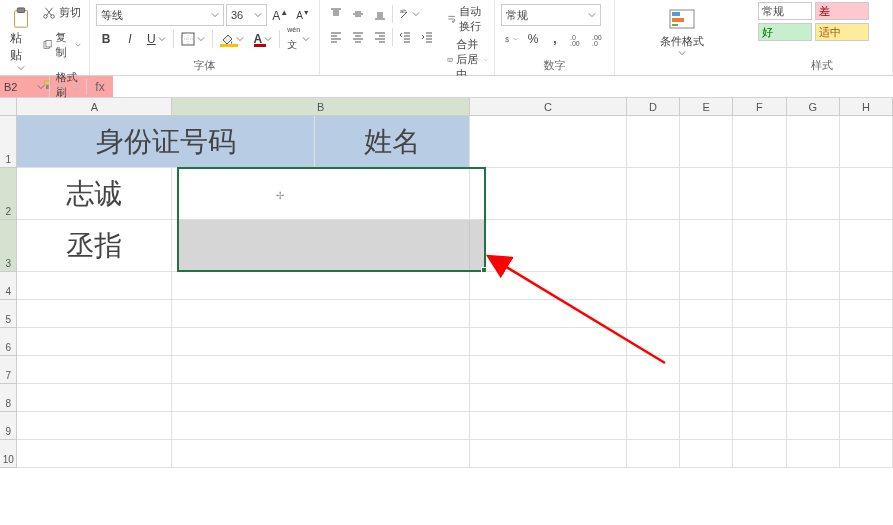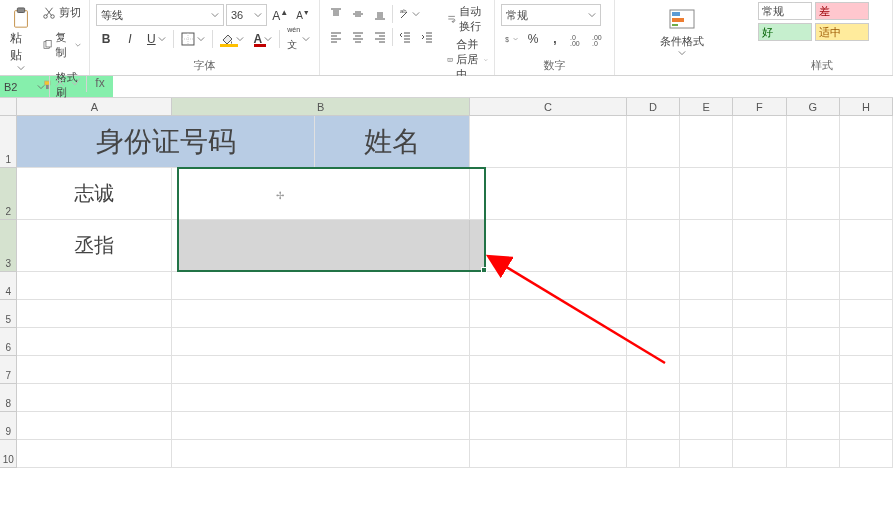--- a/index.html
+++ b/index.html
@@ -56,21 +56,21 @@
   
   .presets { flex: 1; padding-top: 2px; }
   .preset-row { display: flex; gap: 3px; margin-bottom: 3px; }
   .preset { width: 54px; height: 18px; border: 1px solid #ccc; font-size: 11px; display: flex; align-items: center; padding: 0 3px; cursor: pointer; }
   .preset.normal { background: #fff; }
   .preset.bad { background: #ffc7ce; color: #9c0006; }
   .preset.good { background: #c6efce; color: #006100; }
   .preset.neutral { background: #ffeb9c; color: #9c5700; }
   
   
-  .formula-bar { display: flex; border-bottom: 1px solid #d4d4d4; height: 22px; background: #86efac; align-items: flex-start; }
+  .formula-bar { display: flex; border-bottom: 1px solid #d4d4d4; height: 22px; background: #fca5a5; align-items: center; }
   .name-box { width: 50px; border-right: 1px solid #d4d4d4; padding: 0 4px; font-size: 11px; display: flex; align-items: center; justify-content: space-between; height: 100%; }
   .fx-btn { width: 26px; text-align: center; color: #666; cursor: pointer; }
   .fx-sep { width: 1px; height: 16px; background: #d4d4d4; }
   .formula-input { flex: 1; border: none; outline: none; padding: 0 6px; font-size: 11px; height: 100%; }
   
   
   .sheet { position: relative; }
   .col-headers { display: flex; height: 18px; background: #f3f3f3; border-bottom: 1px solid #ccc; }
   .corner { width: 18px; border-right: 1px solid #ccc; background: #f3f3f3; }
   .col-h { border-right: 1px solid #ccc; text-align: center; font-size: 11px; color: #555; line-height: 18px; background: #f3f3f3; }
@@ -82,21 +82,21 @@
   
   .rows { display: flex; flex-direction: column; }
   .row { display: flex; }
   .row-h { width: 18px; border-right: 1px solid #ccc; border-bottom: 1px solid #ccc; background: #f3f3f3; text-align: center; font-size: 10px; color: #555; display: flex; align-items: flex-end; justify-content: center; padding-bottom: 2px; }
   .row-h.sel { background: #d5e2cf; }
   .cell { border-right: 1px solid #e0e0e0; border-bottom: 1px solid #e0e0e0; background: #fff; display: flex; align-items: center; justify-content: center; }
   .r-big { height: 52px; }
   .r-small { height: 28px; }
   
   .header-cell { background: #b8cce4; font-size: 28px; font-family: KaiTi, STKaiti, serif; }
-  .data-cell { font-size: 20px; font-family: KaiTi, STKaiti, serif; }
+  .data-cell { font-size: 28px; font-family: KaiTi, STKaiti, serif; }
   
   
   .selection-box { position: absolute; border: 2px solid #217346; pointer-events: none; }
   .sel-fill { position: absolute; background: rgba(180,180,180,0.55); pointer-events: none; }
   .sel-handle { position: absolute; width: 6px; height: 6px; background: #217346; border: 1px solid #fff; right: -3px; bottom: -3px; }
   
   .cursor-cross { position: absolute; color: #999; font-size: 10px; pointer-events: none; }
   
   
   .arrow { position: absolute; pointer-events: none; }

